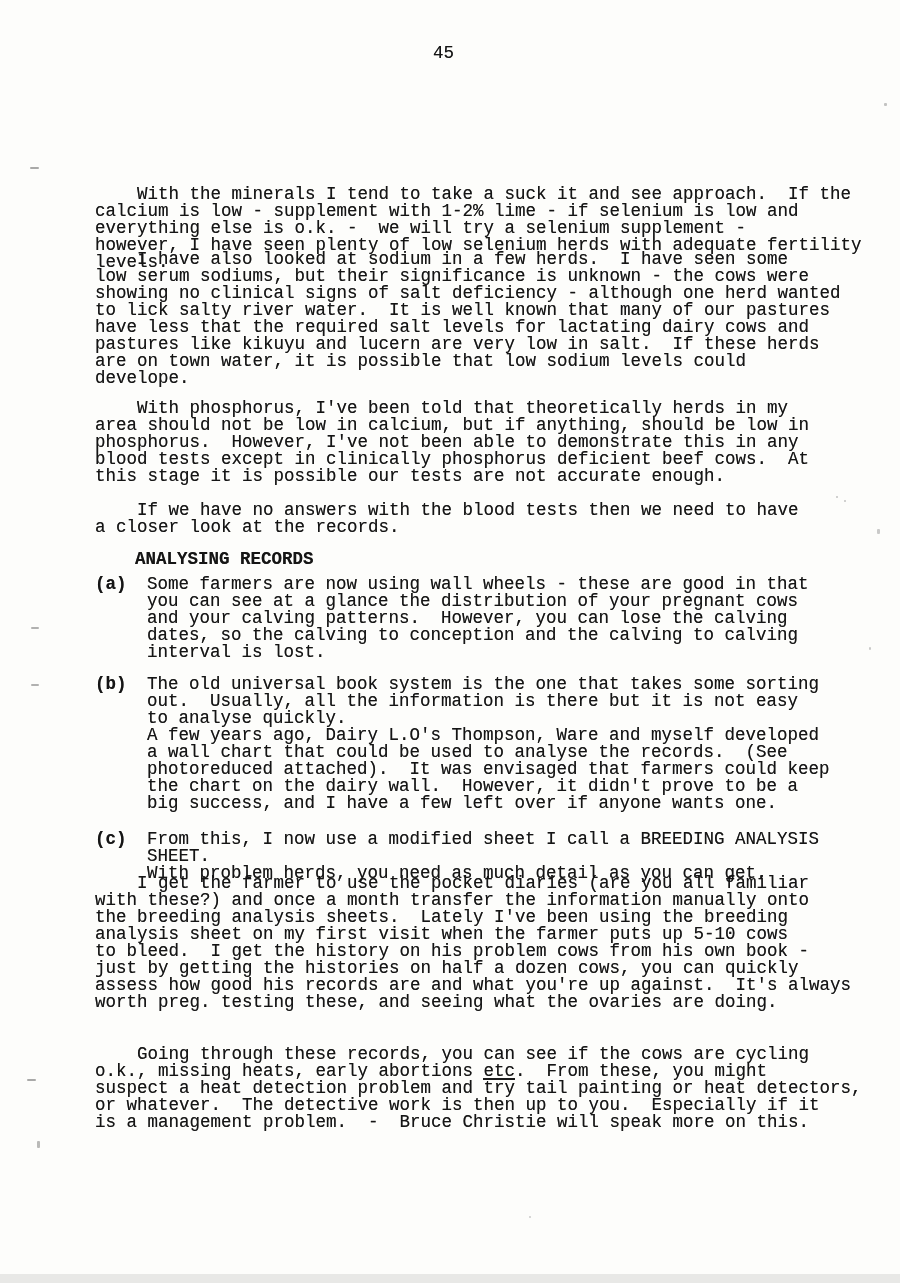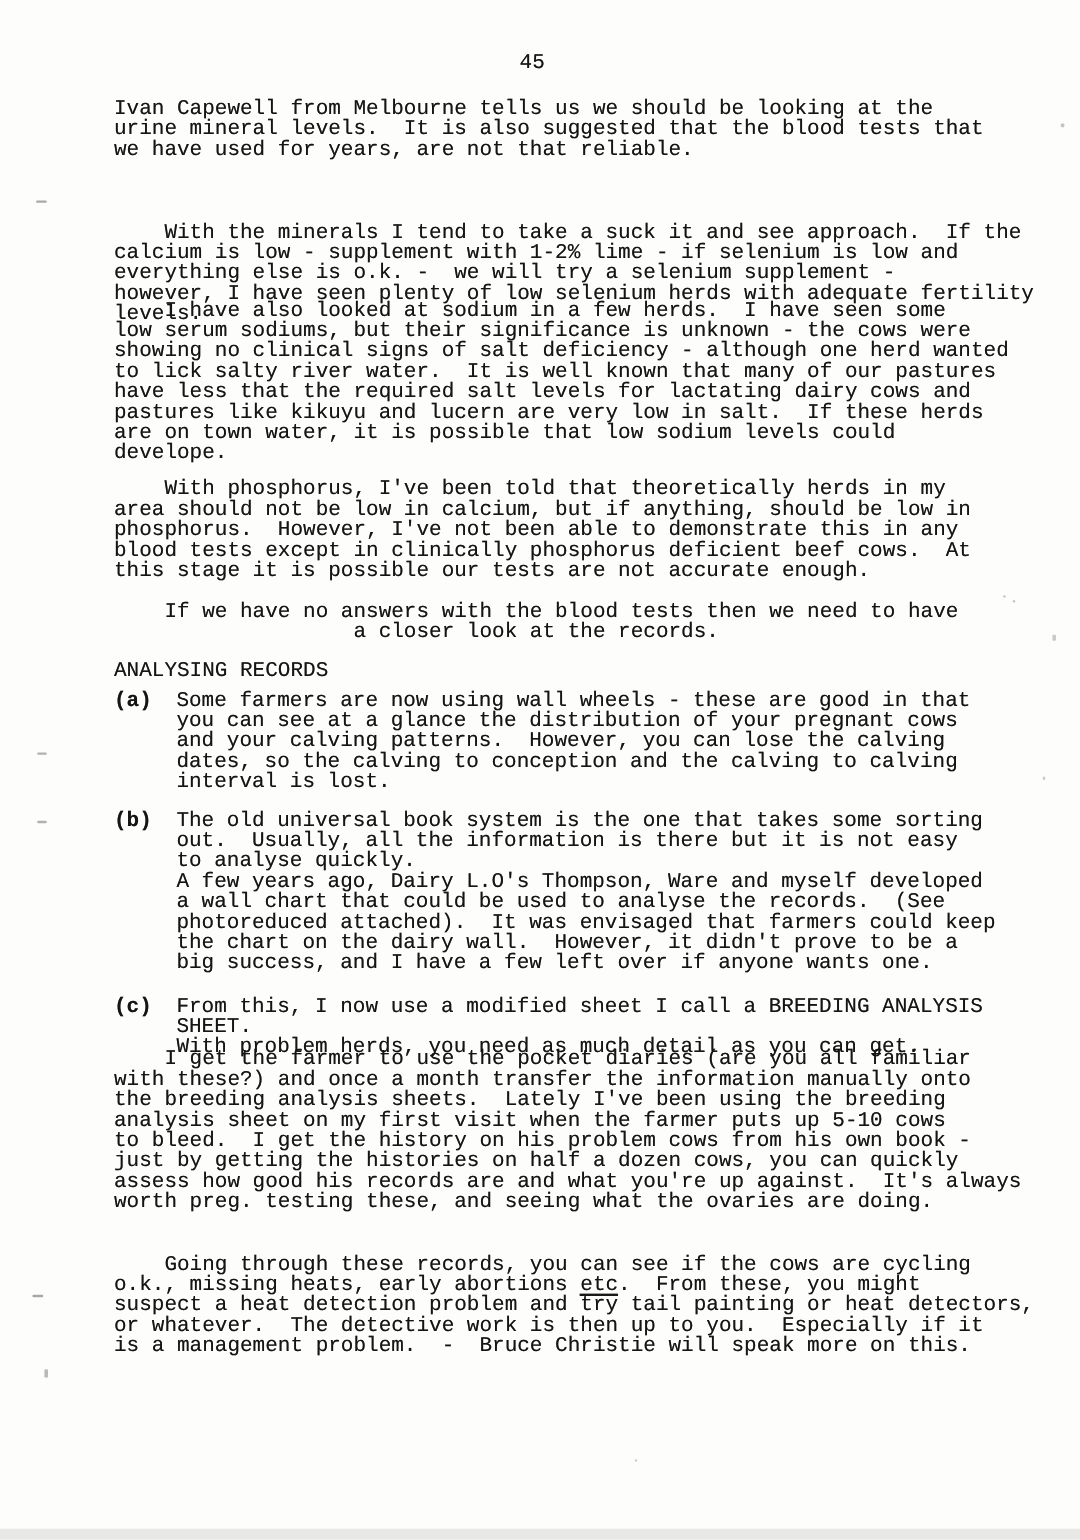--- a/index.html
+++ b/index.html
@@ -20,22 +20,22 @@
     color: #151515;
     text-shadow: 0 0 0.5px rgba(10,10,10,0.55);
   }
   .abs { position: absolute; }
   .txt { white-space: pre; left: 95px; }
   .page-number { left: 433px; top: 45px; }
   .para-1 { top: 83px; }
   .para-2 { top: 150px; margin-top: 36px; }
   .para-3 { top: 251px; }
   .para-4 { top: 400px; }
-  .para-5 { top: 502px; text-align: center; }
-  .section-heading { top: 551px; font-weight: normal; }
+  .para-5 { top: 502px; }
+  .section-heading { top: 551px; font-weight: bold; margin-left: 40px; }
   .list-item { left: 95px; display: flex; }
   .item-a { top: 576px; }
   .item-b { top: 676px; }
   .item-c { top: 831px; }
   .item-label { width: 52px; flex: 0 0 52px; font-weight: bold; white-space: pre; }
   .item-text { white-space: pre; }
   .para-6 { top: 875px; }
   .para-7 { top: 1046px; }
   .etc-underline {
     left: 483px; top: 1078px; width: 32px; height: 2px;
@@ -54,23 +54,20 @@
   .a10 { left: 869px; top: 647px; width: 2px; height: 3px; opacity: .3; }
   .a11 { left: 529px; top: 1216px; width: 2px; height: 2px; opacity: .3; }
 </style>
 </head>
 <body>
 
 <div class="page">
 
   <div class="abs txt page-number">45</div>
 
-  <div class="abs txt para-1">Ivan Capewell from Melbourne tells us we should be looking at the
-urine mineral levels.  It is also suggested that the blood tests that
-we have used for years, are not that reliable.</div>
 
   <div class="abs txt para-2">    With the minerals I tend to take a suck it and see approach.  If the
 calcium is low - supplement with 1-2% lime - if selenium is low and
 everything else is o.k. -  we will try a selenium supplement -
 however, I have seen plenty of low selenium herds with adequate fertility
 levels.</div>
 
   <div class="abs txt para-4">    With phosphorus, I've been told that theoretically herds in my
 area should not be low in calcium, but if anything, should be low in
 phosphorus.  However, I've not been able to demonstrate this in any

